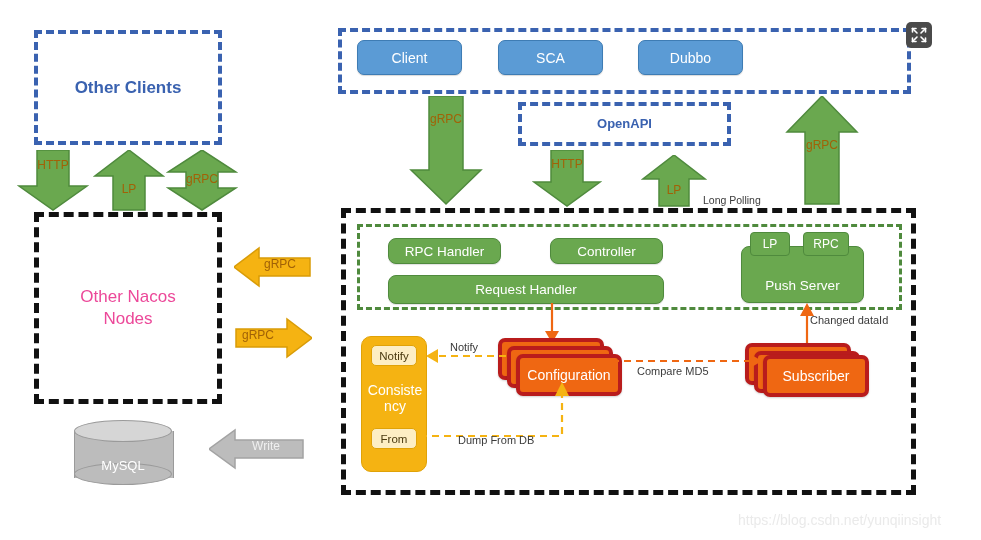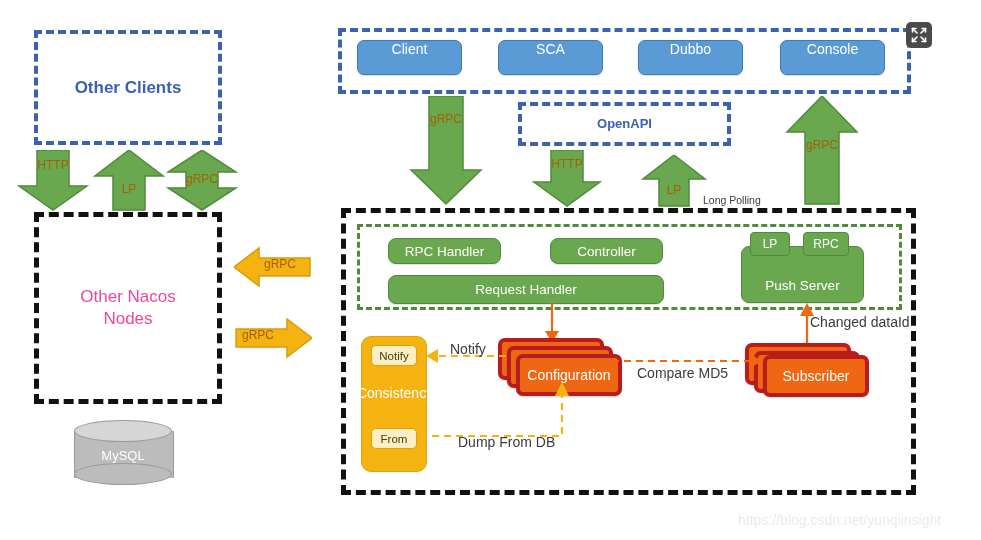--- a/index.html
+++ b/index.html
@@ -42,21 +42,21 @@
     line-height:1.3;
   }
 
   
   .blue-box{
     background:#5b9bd5;
     border:1px solid #3e7cb4;
     border-radius:7px;
     color:#ffffff;
     font-size:14px;
-    display:flex;align-items:flex-start;justify-content:center;
+    display:flex;align-items:center;justify-content:center;
     box-shadow:0 1px 1px rgba(0,0,0,.15);
   }
 
   
   .green-box{
     background:#6aa84f;
     border:1px solid #4f8a3d;
     border-radius:8px;
     color:#ffffff;
     font-size:13.5px;
@@ -98,21 +98,21 @@
     border:1.5px solid #e0a207;
     border-radius:5px;
     color:#4a3a10;
     font-size:11.5px;
     display:flex;align-items:center;justify-content:center;
   }
 
   
   .anno{
     color:#3b3b3b;
-    font-size:14px;
+    font-size:11px;
     white-space:nowrap;
   }
   .anno-sm{
     color:#3b3b3b;
     font-size:10.5px;
     white-space:nowrap;
   }
 
   
   .arrow-wrap{position:absolute;}
@@ -138,21 +138,21 @@
     position:absolute;left:0;top:43px;width:100%;height:22px;
     background:#bcbcbc;border:1.5px solid #9a9a9a;border-radius:50%/50%;
     box-sizing:border-box;
   }
   .cyl .top{
     position:absolute;left:0;top:0;width:100%;height:22px;
     background:#d6d6d6;border:1.5px solid #9a9a9a;border-radius:50%/50%;
     box-sizing:border-box;
   }
   .cyl .cyl-label{
-    position:absolute;left:0;top:22px;width:100%;height:26px;
+    position:absolute;left:0;top:32px;width:100%;height:26px;
     display:flex;align-items:center;justify-content:center;
     color:#ffffff;font-size:13px;z-index:3;text-align:right;
   }
 
   
   .fs-btn{
     position:absolute;
     width:26px;height:26px;
     background:#4a4a4a;
     border-radius:5px;
@@ -218,34 +218,37 @@
     <div class="arrow-txt" style="top:11px;left:-8px;width:64px;">gRPC</div>
   </div>
 
   <div class="cyl" style="left:74px;top:420px;width:98px;height:66px;">
     <div class="body"></div>
     <div class="bot"></div>
     <div class="top"></div>
     <div class="cyl-label">MySQL</div>
   </div>
 
+  <div class="arrow-wrap" style="left:209px;top:428px;width:96px;height:42px;">
+    <svg width="96" height="42" viewBox="0 0 96 42">
+      <polygon points="0,21 26,2 26,12 94,12 94,30 26,30 26,40" fill="#bcbcbc" stroke="#a3a3a3" stroke-width="1.5"></polygon>
+    </svg>
+    <div class="arrow-txt gray" style="top:11px;left:18px;width:78px;">Write</div>
+  </div>
 
   <div class="abs dash-blue" style="left:338px;top:28px;width:573px;height:66px;"></div>
 
   <div class="abs blue-box" style="left:357px;top:40px;width:105px;height:35px;">
     <span>Client</span>
   </div>
   <div class="abs blue-box" style="left:498px;top:40px;width:105px;height:35px;">
     <span>SCA</span>
   </div>
   <div class="abs blue-box" style="left:638px;top:40px;width:105px;height:35px;">
     <span>Dubbo</span>
-  </div>
-  <div class="abs blue-box" style="left:780px;top:40px;width:105px;height:35px;">
-    <span>Console</span>
   </div>
 
   <div class="fs-btn" style="left:906px;top:22px;">
     <svg width="16" height="16" viewBox="0 0 16 16">
       <g stroke="#ffffff" stroke-width="1.6" stroke-linecap="round" fill="none">
         <path d="M1.5 1.5 L6 6"></path>
           <path d="M14.5 1.5 L10 6"></path>
         <path d="M1.5 14.5 L6 10"></path>
           <path d="M14.5 14.5 L10 10"></path>
         <path d="M1.5 1.5 L1.5 5"></path>
@@ -321,21 +324,21 @@
     <polygon points="12,40 5,28 19,28" fill="#ef6712"></polygon>
   </svg>
 
   <svg class="abs" style="left:795px;top:303px;width:24px;height:48px;">
     <line x1="12" y1="48" x2="12" y2="12" stroke="#ef6712" stroke-width="2.2"></line>
     <polygon points="12,0 5,13 19,13" fill="#ef6712"></polygon>
   </svg>
   <div class="abs anno" style="left:810px;top:314px;">Changed dataId</div>
 
   <div class="abs yellow-box" style="left:361px;top:336px;width:66px;height:136px;">
-    <div class="abs" style="left:0;top:48px;width:66px;height:42px;display:flex;flex-direction:row;justify-content:center;line-height:1.15;">
+    <div class="abs" style="left:0;top:40px;width:66px;height:42px;display:flex;flex-direction:column;align-items:center;justify-content:center;line-height:1.15;">
       <span>Consiste</span>
       <span>ncy</span>
     </div>
   </div>
   <div class="abs yellow-sub" style="left:371px;top:345px;width:46px;height:21px;">
     <span>Notify</span>
   </div>
   <div class="abs yellow-sub" style="left:371px;top:428px;width:46px;height:21px;">
     <span>From</span>
   </div>

